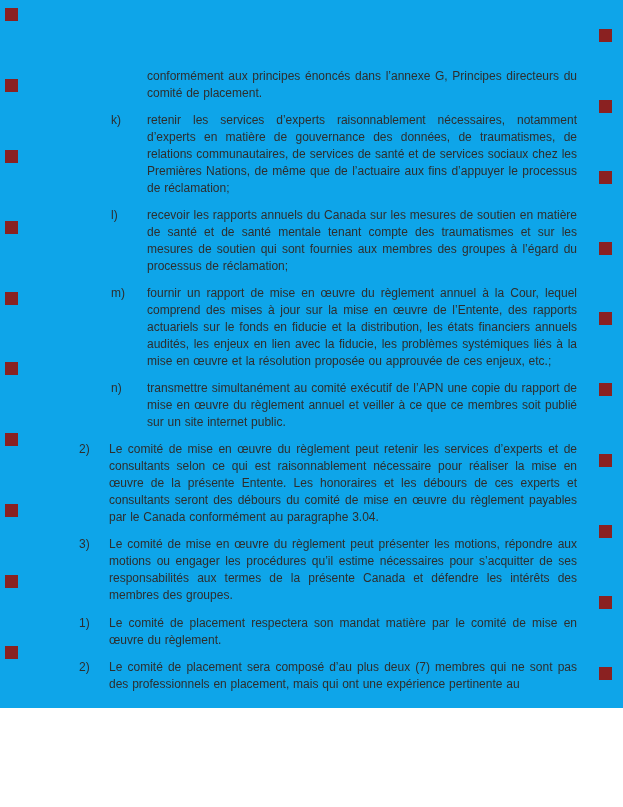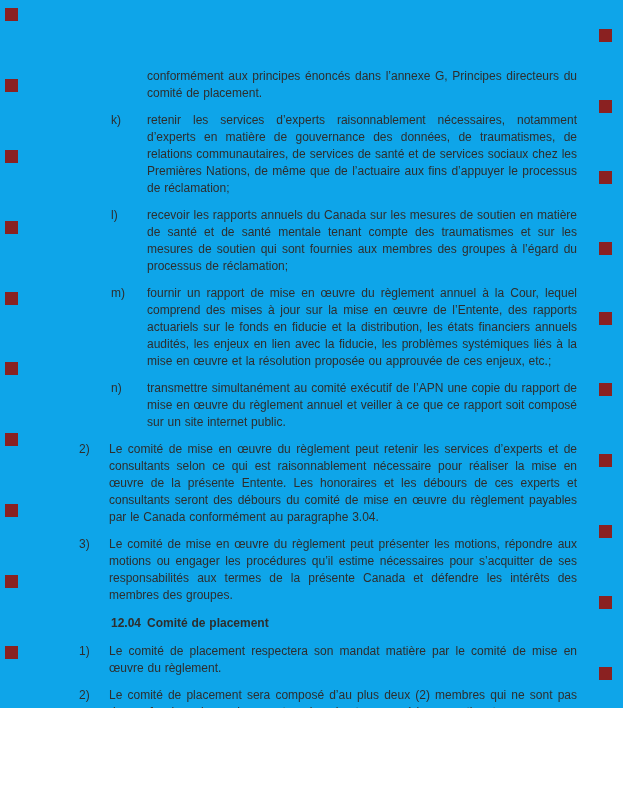--- a/index.html
+++ b/index.html
@@ -68,46 +68,42 @@
       <div class="txt">recevoir les rapports annuels du Canada sur les mesures de soutien en matière de santé et de santé mentale tenant compte des traumatismes et sur les mesures de soutien qui sont fournies aux membres des groupes à l’égard du processus de réclamation;</div>
     </div>
 
     <div class="block lettered gap">
       <div class="lbl">m)</div>
       <div class="txt">fournir un rapport de mise en œuvre du règlement annuel à la Cour, lequel comprend des mises à jour sur la mise en œuvre de l’Entente, des rapports actuariels sur le fonds en fiducie et la distribution, les états financiers annuels audités, les enjeux en lien avec la fiducie, les problèmes systémiques liés à la mise en œuvre et la résolution proposée ou approuvée de ces enjeux, etc.;</div>
     </div>
 
     <div class="block lettered gap">
       <div class="lbl">n)</div>
-      <div class="txt">transmettre simultanément au comité exécutif de l’APN une copie du rapport de mise en œuvre du règlement annuel et veiller à ce que ce rapport soit composé sur un site internet public.</div>
+      <div class="txt">transmettre simultanément au comité exécutif de l’APN une copie du rapport de mise en œuvre du règlement annuel et veiller à ce que ce membres soit publié sur un site internet public.</div>
     </div>
 
     <div class="block numbered gap">
       <div class="lbl">2)</div>
       <div class="txt">Le comité de mise en œuvre du règlement peut retenir les services d’experts et de consultants selon ce qui est raisonnablement nécessaire pour réaliser la mise en œuvre de la présente Entente. Les honoraires et les débours de ces experts et consultants seront des débours du comité de mise en œuvre du règlement payables par le Canada conformément au paragraphe 3.04.</div>
     </div>
 
     <div class="block numbered gap">
       <div class="lbl">3)</div>
       <div class="txt">Le comité de mise en œuvre du règlement peut présenter les motions, répondre aux motions ou engager les procédures qu’il estime nécessaires pour s’acquitter de ses responsabilités aux termes de la présente Canada et défendre les intérêts des membres des groupes.</div>
     </div>
 
-    <div class="heading">
-      <div class="lbl">12.04</div>
-      <div class="txt">Comité de placement</div>
-    </div>
 
     <div class="block numbered after-heading">
       <div class="lbl">1)</div>
       <div class="txt">Le comité de placement respectera son mandat matière par le comité de mise en œuvre du règlement.</div>
     </div>
 
     <div class="block numbered gap">
       <div class="lbl">2)</div>
-      <div class="txt">Le comité de placement sera composé d’au plus deux (2) membres qui ne sont pas des professionnels en placement, mais qui ont une expérience pertinente au</div>
+      <div class="txt">Le comité de placement sera composé d’au plus deux (7) membres qui ne sont pas des professionnels en placement, mais qui ont une expérience pertinente au</div>
     </div>
 
   </div>
 
   <div class="page-number">89</div>
 
   <div>
       <div class="sq" style="left: 5px; top: 8px; width: 13px; height: 13px; background: rgb(138, 33, 33);"></div>
       <div class="sq" style="left: 5px; top: 79px; width: 13px; height: 13px; background: rgb(138, 33, 33);"></div>
       <div class="sq" style="left: 5px; top: 150px; width: 13px; height: 13px; background: rgb(138, 33, 33);"></div>

